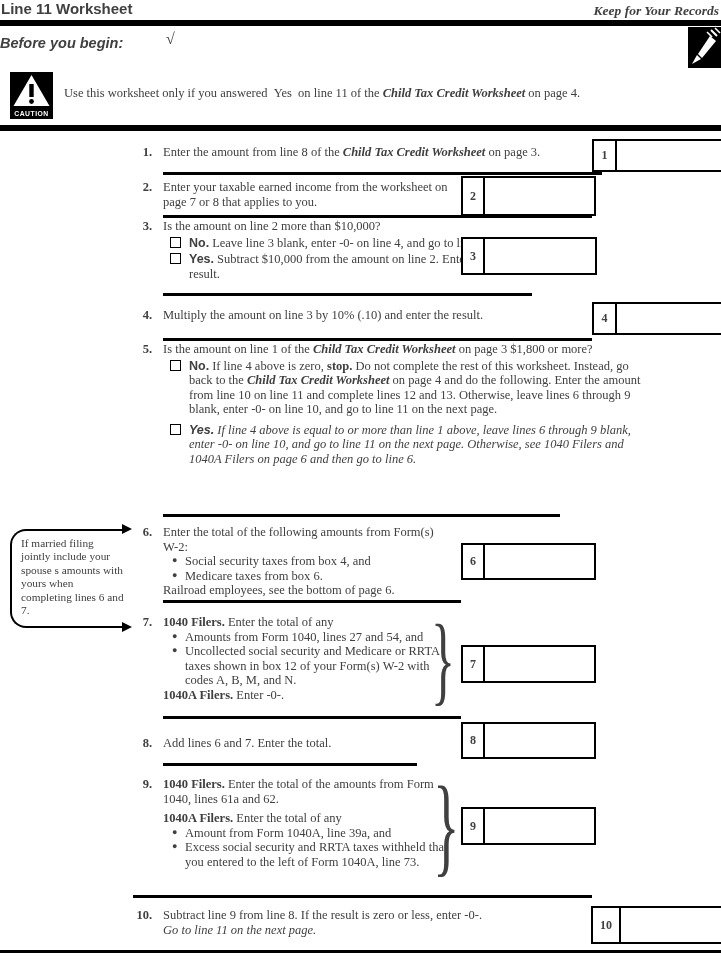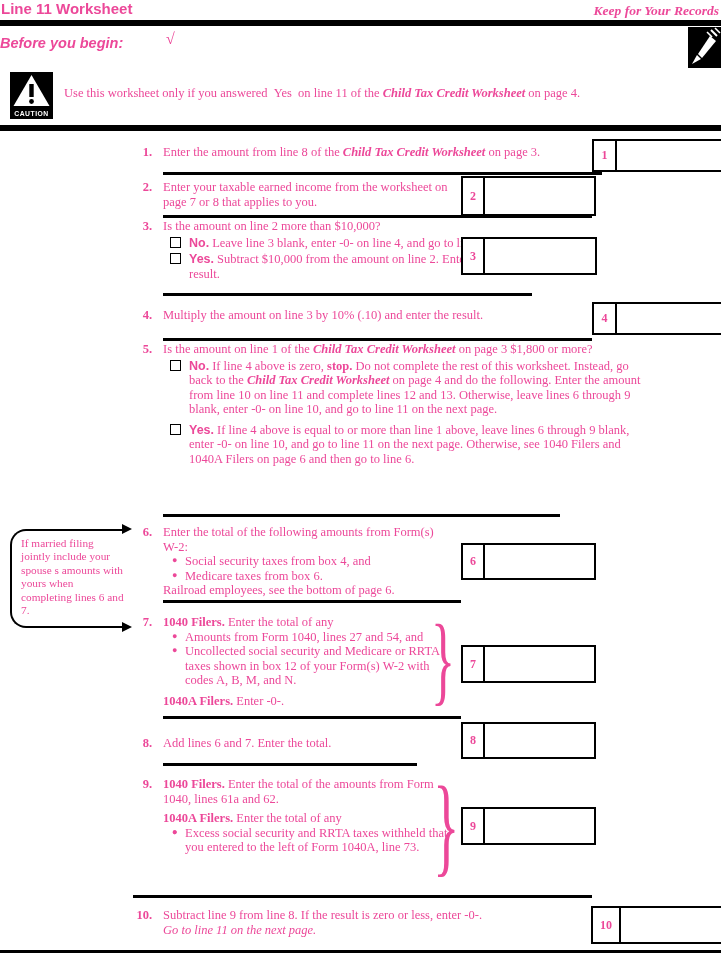--- a/index.html
+++ b/index.html
@@ -1,17 +1,17 @@
 <!DOCTYPE html>
 <html><head>
 <meta charset="utf-8">
 <style>
   html,body{margin:0;padding:0;background:#fff;}
   .page{position:relative;width:721px;height:963px;background:#fff;overflow:hidden;
-        font-family:"Liberation Serif",serif;font-size:12.5px;line-height:14.5px;color:#ec4899;}
+        font-family:"Liberation Serif",serif;font-size:12.5px;line-height:14.5px;color:#404040;}
   .abs{position:absolute;}
   .sg-b{font-weight:bold;}
   .sg-i{font-style:italic;}
 
   .title{left:1px;top:2px;font-family:"Liberation Sans",sans-serif;font-weight:bold;font-size:15px;}
   .keep{right:2px;top:4px;font-weight:bold;font-style:italic;font-size:13.5px;}
   .bar{left:0;width:721px;background:#000;}
   .bar-header{top:20px;height:6px;}
   .bar-caution{top:125px;height:6px;}
   .bar-bottom{top:950px;height:3px;}
@@ -119,21 +119,21 @@
   </div>
   <div class="sep" style="top:338px;left:163px;width:429px;"></div>
 
   <div class="row" style="top:342px;width:500px;">
     <span class="num">5.</span>
     <div class="txt" style="width:462px;font-family:Liberation Serif, serif;"><span>Is the amount on line 1 of the </span><span class="sg-b sg-i">Child Tax Credit Worksheet</span><span> on page 3 $1,800 or more?</span></div>
     <div class="opts" style="">
       <div class="opt" style="width:465px;margin-bottom:6px;">
         <span class="checkbox"></span><span class="opt-label">No.</span><span><span>If line 4 above is zero, </span><span class="sg-b">stop.</span><span> Do not complete the rest of this worksheet. Instead, go back to the </span><span class="sg-b sg-i">Child Tax Credit Worksheet</span><span> on page 4 and do the following. Enter the amount from line 10 on line 11 and complete lines 12 and 13. Otherwise, leave lines 6 through 9 blank, enter -0- on line 10, and go to line 11 on the next page.</span></span>
       </div>
-      <div class="opt" style="width:465px;">
+      <div class="opt" style="width:465px;font-style:italic;">
         <span class="checkbox"></span><span class="opt-label">Yes.</span><span><span>If line 4 above is equal to or more than line 1 above, leave lines 6 through 9 blank, enter -0- on line 10, and go to line 11 on the next page. Otherwise, see 1040 Filers and 1040A Filers on page 6 and then go to line 6.</span></span>
       </div>
     </div>
   </div>
   <div class="sep" style="top:514px;left:163px;width:397px;"></div>
 
   <div class="callout">
     <div class="callout-text">If married filing jointly include your spouse s amounts with yours when completing lines 6 and 7.</div>
   </div>
   <div class="arrowhead arrow-top"></div>
@@ -154,37 +154,37 @@
 
   <div class="row" style="top:615px;width:310px;">
     <span class="num">7.</span>
     <div class="txt" style="width:285px;"><span class="sg-b">1040 Filers.</span><span> Enter the total of any</span></div>
     <div class="bullet-row" style="width:268px;">
       <span class="bullet-icon">●</span><span>Amounts from Form 1040, lines 27 and 54, and</span>
     </div>
     <div class="bullet-row" style="width:268px;">
       <span class="bullet-icon">●</span><span>Uncollected social security and Medicare or RRTA taxes shown in box 12 of your Form(s) W-2 with codes A, B, M, and N.</span>
     </div>
-    <div class="txt" style="width:285px;margin-top:6px;"><span class="sg-b">1040A Filers.</span><span> Enter -0-.</span></div>
+    <div class="txt" style="width:285px;"><span class="sg-b">1040A Filers.</span><span> Enter -0-.</span></div>
   </div>
   <div class="brace brace7">}</div>
   <div class="sep" style="top:716px;left:163px;width:298px;"></div>
 
   <div class="row" style="top:736px;width:310px;">
     <span class="num">8.</span>
     <div class="txt" style="width:285px;"><span>Add lines 6 and 7. Enter the total.</span></div>
   </div>
   <div class="sep" style="top:763px;left:163px;width:254px;"></div>
 
   <div class="row" style="top:777px;width:310px;">
     <span class="num">9.</span>
     <div class="txt" style="width:288px;"><span class="sg-b">1040 Filers.</span><span> Enter the total of the amounts from Form 1040, lines 61a and 62.</span></div>
     <div class="txt" style="width:288px;margin-top:5px;"><span class="sg-b">1040A Filers.</span><span> Enter the total of any</span></div>
     <div class="bullet-row" style="width:268px;">
-      <span class="bullet-icon">●</span>
+      <span class="bullet-icon">●</span><span>Amount from Form 1040A, line 39a, and</span>
     </div>
     <div class="bullet-row" style="width:268px;">
       <span class="bullet-icon">●</span><span>Excess social security and RRTA taxes withheld that you entered to the left of Form 1040A, line 73.</span>
     </div>
   </div>
   <div class="brace brace9">}</div>
   <div class="sep" style="top:895px;left:133px;width:459px;"></div>
 
   <div class="row" style="top:908px;width:440px;">
     <span class="num">10.</span>

